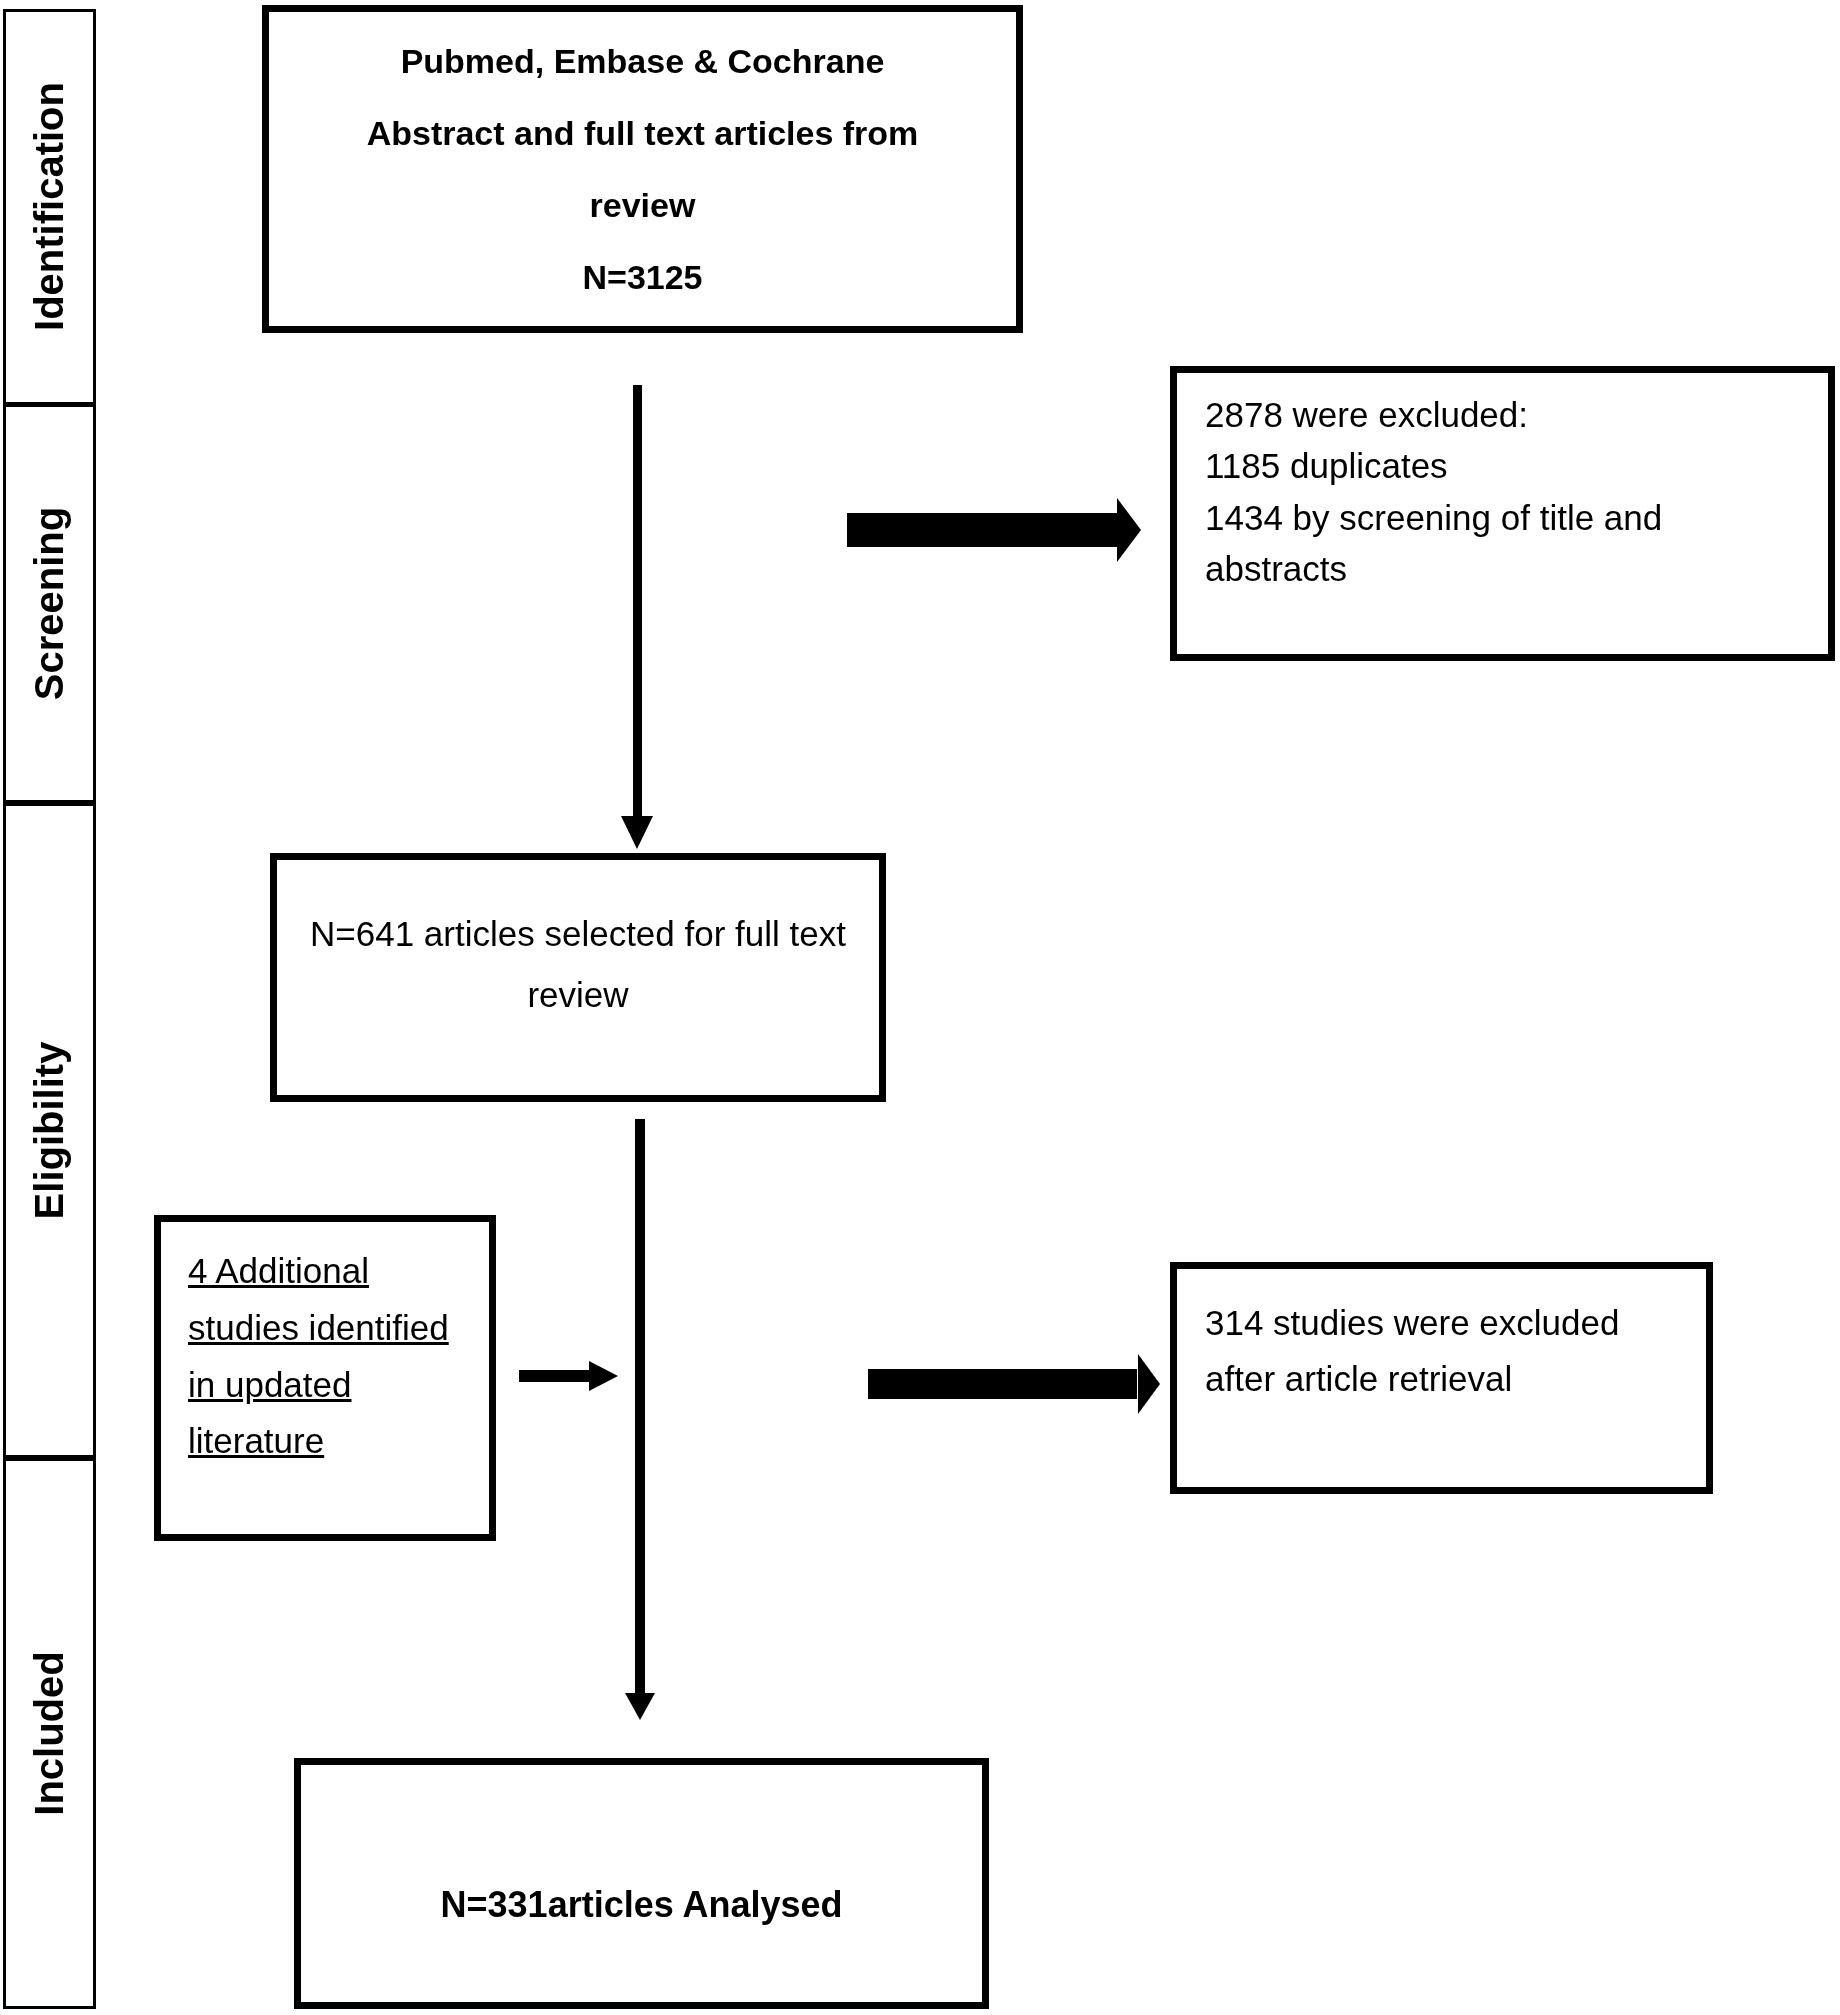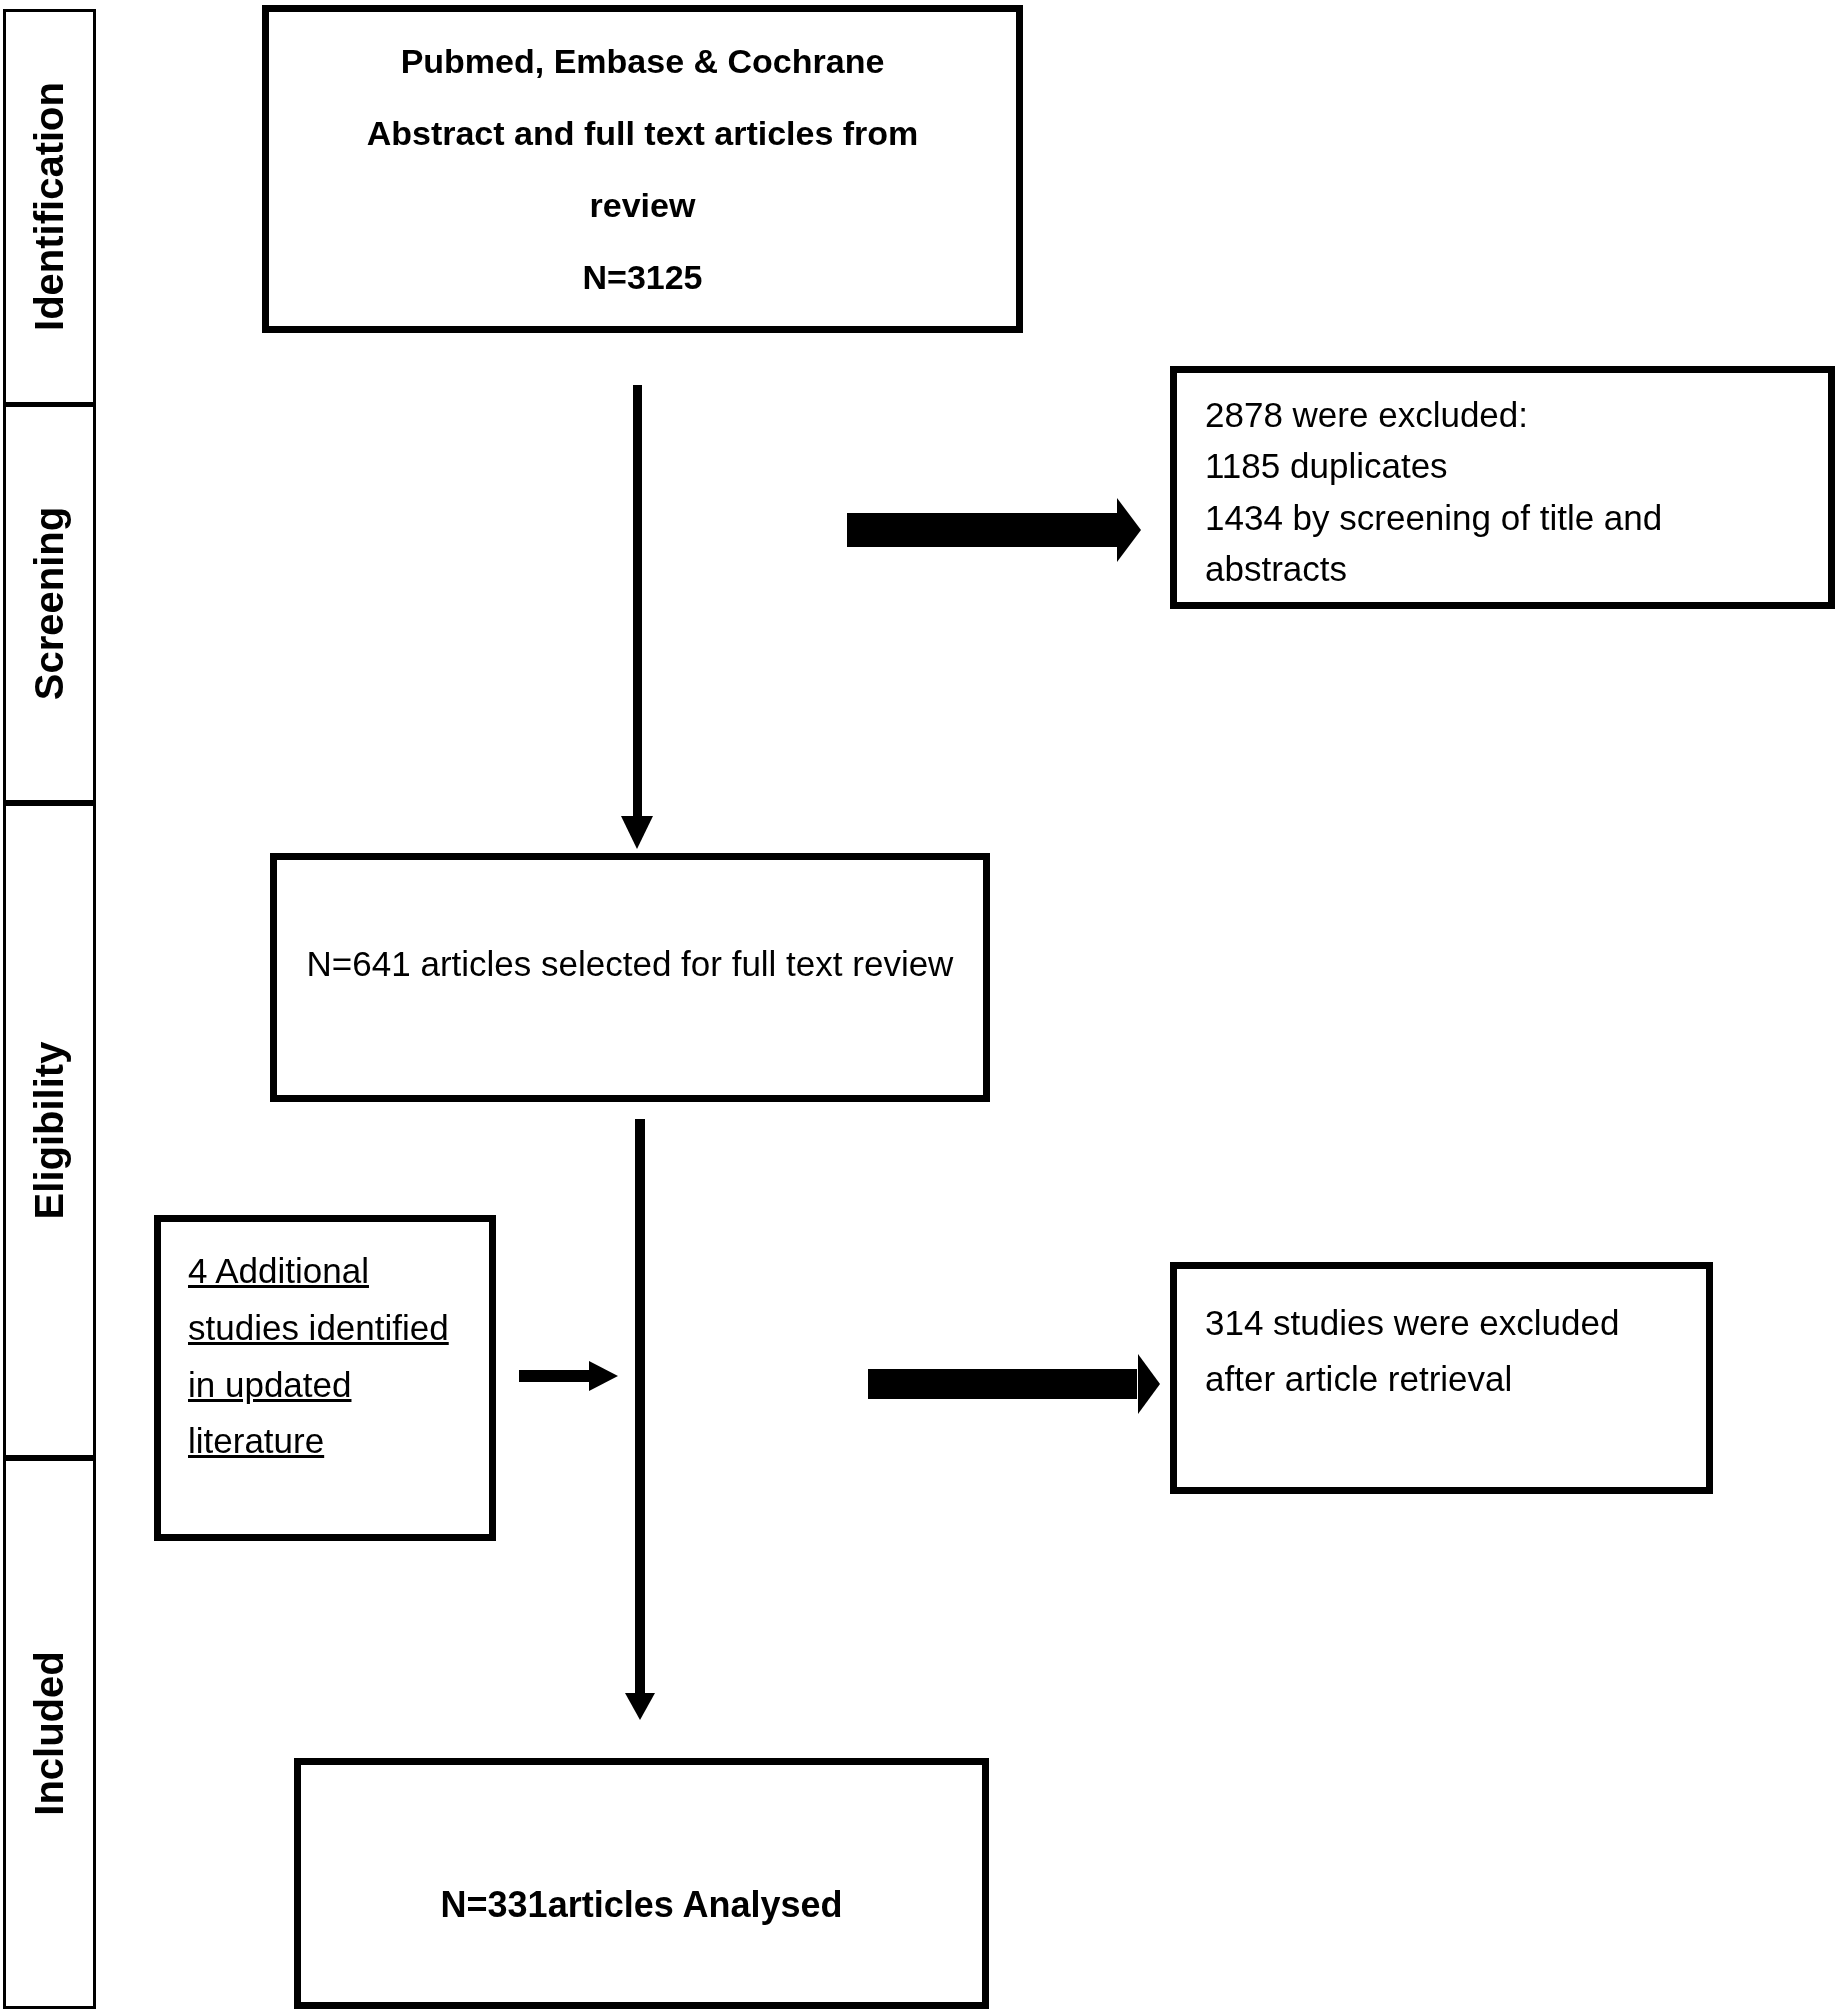--- a/index.html
+++ b/index.html
@@ -56,26 +56,26 @@
   #box-source {
     left: 262px; top: 5.4px; width: 761px; height: 328px;
     font-weight: bold;
     font-size: 34px;
     display: flex; flex-direction: column;
     align-items: center; justify-content: center;
     text-align: center;
     line-height: 2.12;
   }
   #box-excluded1 {
-    left: 1170px; top: 366px; width: 665px; height: 243px;
+    left: 1170px; top: 366px; width: 665px; height: 295px;
     padding: 16px 21.4px 0 28px;
     line-height: 1.47;
   }
   #box-fulltext {
-    left: 270px; top: 853px; width: 720px; height: 249px;
+    left: 270px; top: 853px; width: 616px; height: 249px;
     display: flex; align-items: center; justify-content: center;
     text-align: center;
     padding: 0 16px 27px 16px;
     line-height: 1.75;
   }
   #box-additional {
     left: 154px; top: 1215px; width: 342px; height: 326px;
     padding: 21.4px 21.4px 0 27px;
     line-height: 1.62;
     text-decoration: underline;

